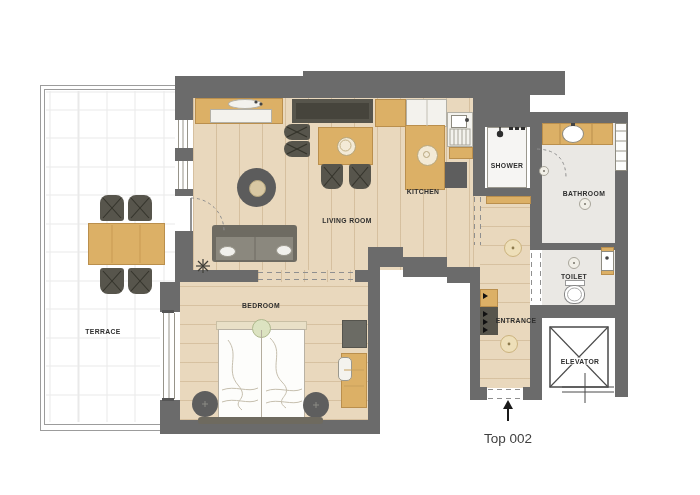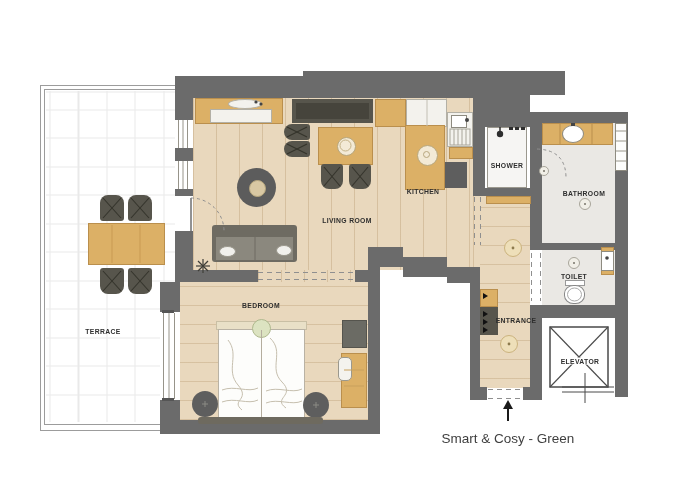--- a/index.html
+++ b/index.html
@@ -291,16 +291,16 @@
   <div class="room-label" style="left:347px;top:220px;">LIVING ROOM</div>
   <div class="room-label" style="left:423px;top:191px;">KITCHEN</div>
   <div class="room-label" style="left:507px;top:165px;">SHOWER</div>
   <div class="room-label" style="left:584px;top:193px;">BATHROOM</div>
   <div class="room-label" style="left:574px;top:276px;">TOILET</div>
   <div class="room-label" style="left:516px;top:320px;">ENTRANCE</div>
   <div class="room-label" style="left:580px;top:361px;background:#fff;padding:0 1px;">ELEVATOR</div>
   <div class="room-label" style="left:261px;top:305px;">BEDROOM</div>
 
   <div id="caption">
-    <div>Smart &amp; Cosy - Green</div>
+    <div>Top 002</div>
   </div>
 
 </div>
 
 </body></html>

